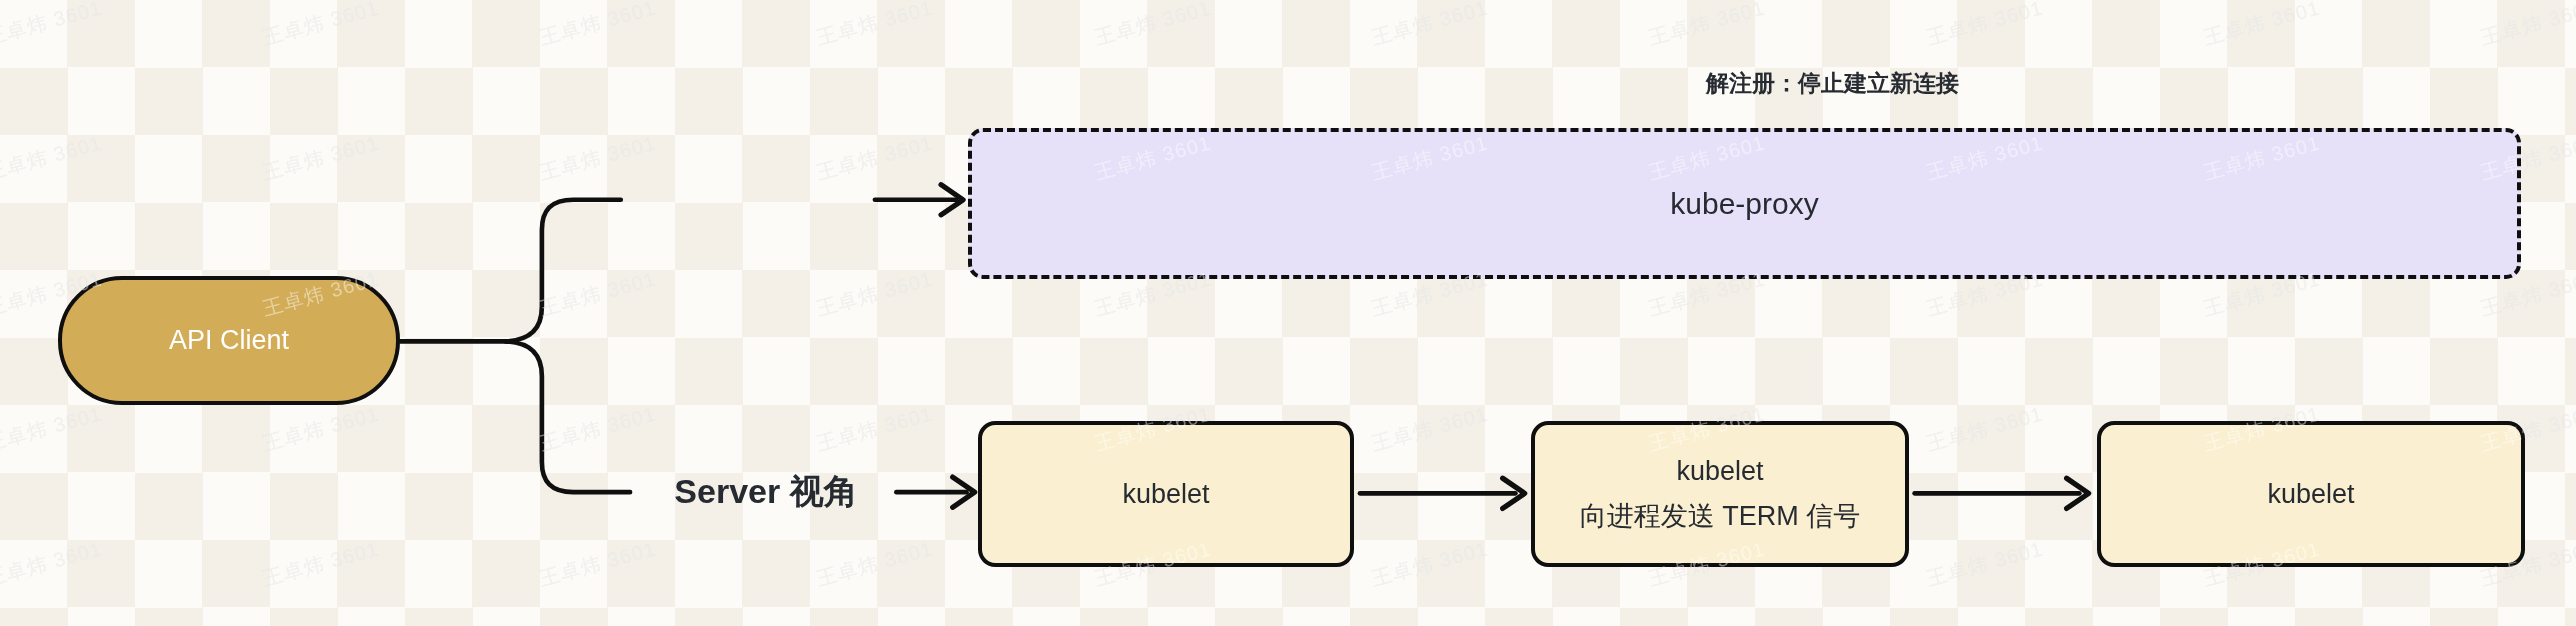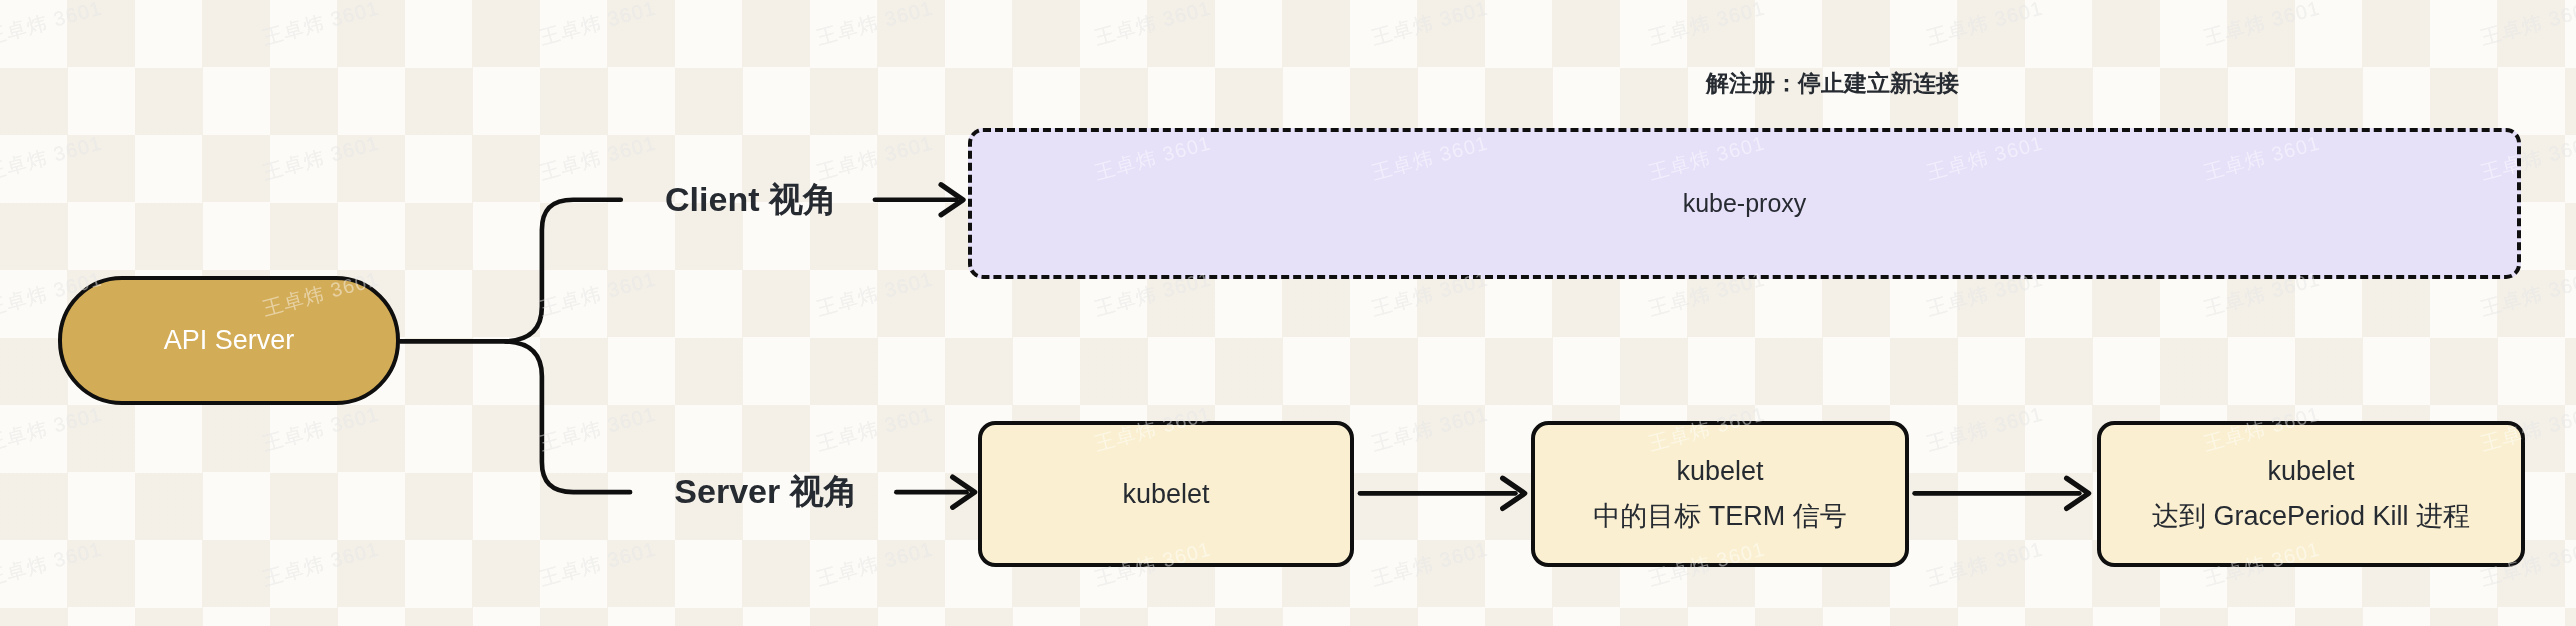--- a/index.html
+++ b/index.html
@@ -104,21 +104,21 @@
   .dashed-box{
     position:absolute;
     left:968px; top:128px;
     width:1553px; height:151px;
     box-sizing:border-box;
     background:var(--lavender);
     border:4.1px dashed var(--ink);
     border-radius:15px;
     z-index:2;
     color:var(--text-dark);
-    font-size:25px;
+    font-size:30px;
     font-weight:500;
   }
   .ybox{
     position:absolute;
     top:421px;
     height:146px;
     box-sizing:border-box;
     background:var(--cream);
     border:4.6px solid var(--ink);
     border-radius:17.4px;
@@ -202,53 +202,51 @@
 
     <path d="M 2344 850 L 2612 850" stroke-width="8"></path>
     <path d="M 2590 824 L 2628 850 L 2590 876" stroke-width="9"></path>
 
     <path d="M 3300 850 L 3584 850" stroke-width="8"></path>
     <path d="M 3562 824 L 3600 850 L 3562 876" stroke-width="9"></path>
   </svg>
 
   <div class="root-node">
     <div class="node-text">
-      <div>API Server</div>
-    </div>
-  </div>
-
-  <div class="branch-label client">Client 视角</div>
+      <div>API Client</div>
+    </div>
+  </div>
+
 
   <div class="branch-label server">Server 视角</div>
 
   <div class="annotation">解注册：停止建立新连接</div>
 
   <div class="dashed-box">
     <div class="node-text">
       <div>kube-proxy</div>
     </div>
   </div>
 
   <div class="ybox b1">
     <div class="node-text">
       <div>kubelet</div>
     </div>
   </div>
 
   <div class="ybox b2">
     <div class="node-text">
       <div>kubelet</div>
-      <div>中的目标 TERM 信号</div>
+      <div>向进程发送 TERM 信号</div>
     </div>
   </div>
 
   <div class="ybox b3">
     <div class="node-text">
       <div>kubelet</div>
-      <div>达到 GracePeriod Kill 进程</div>
     </div>
   </div>
 
   <div class="wm-layer over" id="wm-over">
       <span style="left: 44px; top: 23px;">王卓炜 3601</span>
       <span style="left: 321px; top: 23px;">王卓炜 3601</span>
       <span style="left: 598px; top: 23px;">王卓炜 3601</span>
       <span style="left: 875px; top: 23px;">王卓炜 3601</span>
       <span style="left: 1153px; top: 23px;">王卓炜 3601</span>
       <span style="left: 1430px; top: 23px;">王卓炜 3601</span>

